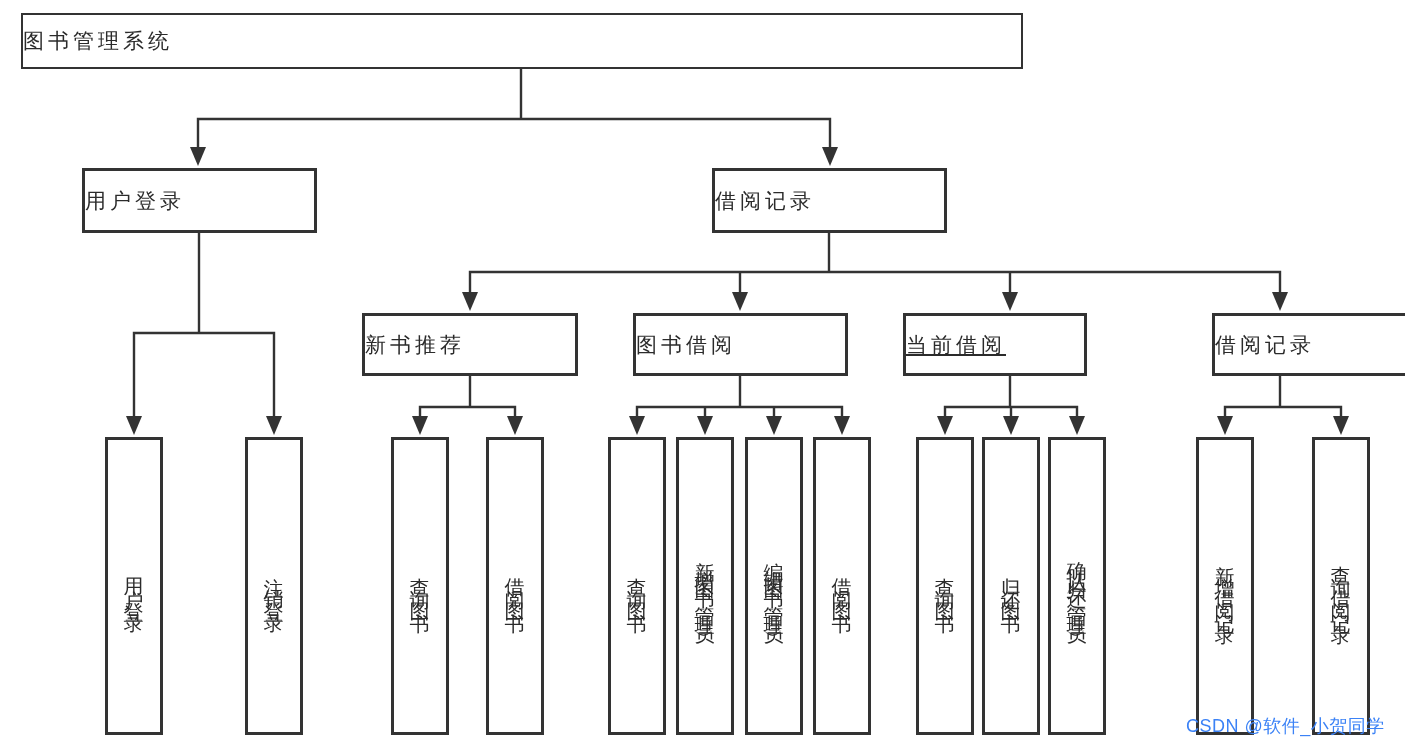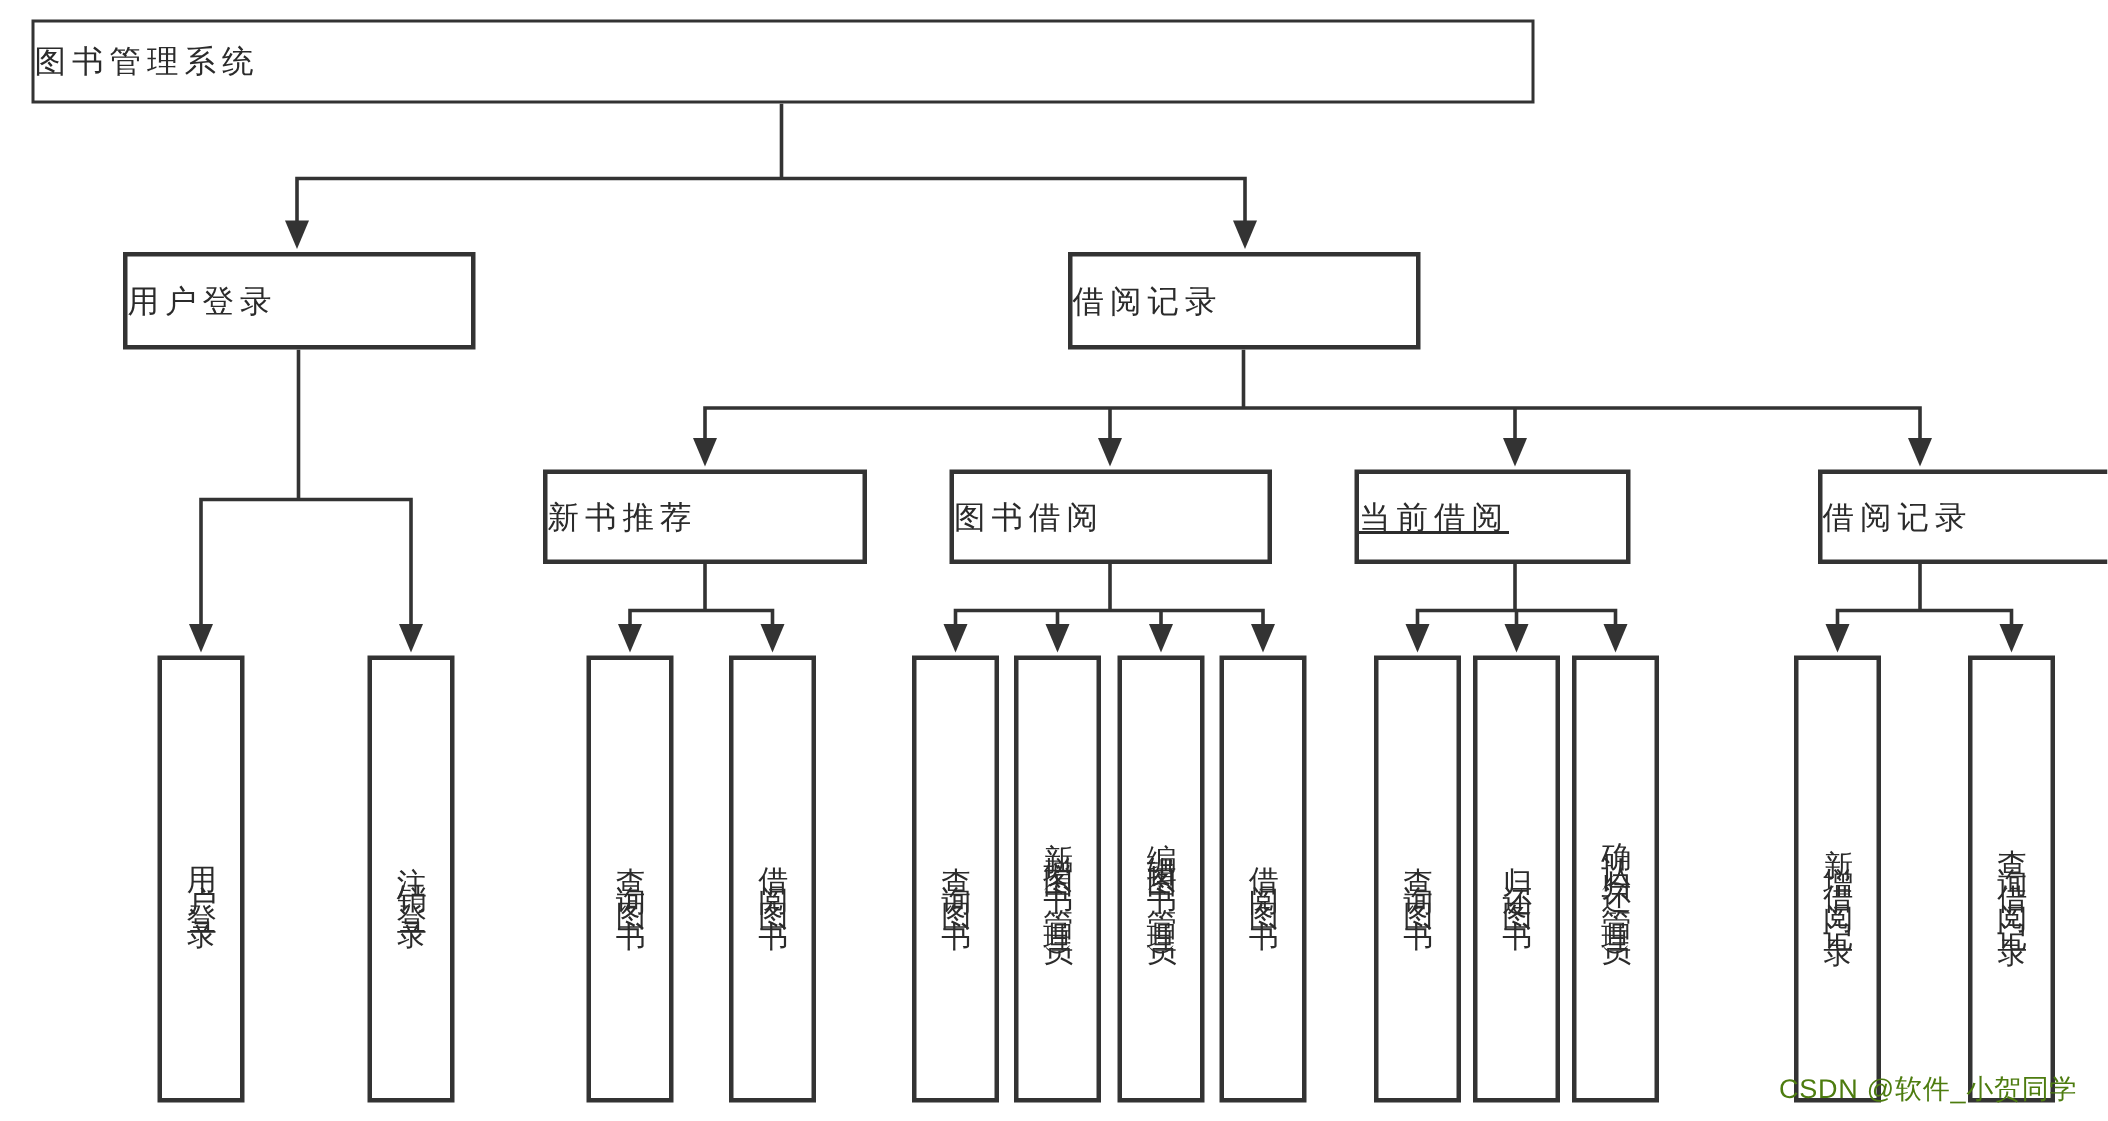--- a/index.html
+++ b/index.html
@@ -74,21 +74,21 @@
   .leaf.l42 { left: 1048px; }
   .leaf.l50 { left: 1196px; }
   .leaf.l51 { left: 1312px; }
 
   .watermark {
     position: absolute;
     left: 1186px;
     top: 714px;
     font-size: 18px;
     letter-spacing: 0.5px;
-    color: #4d7c0f;
+    color: #3b82f6;
     white-space: nowrap;
     z-index: 5;
   }
 </style>
 </head>
 <body>
 
 <div class="canvas">
 
   <svg class="wires" width="1405" height="747" viewBox="0 0 1405 747" aria-hidden="true">

